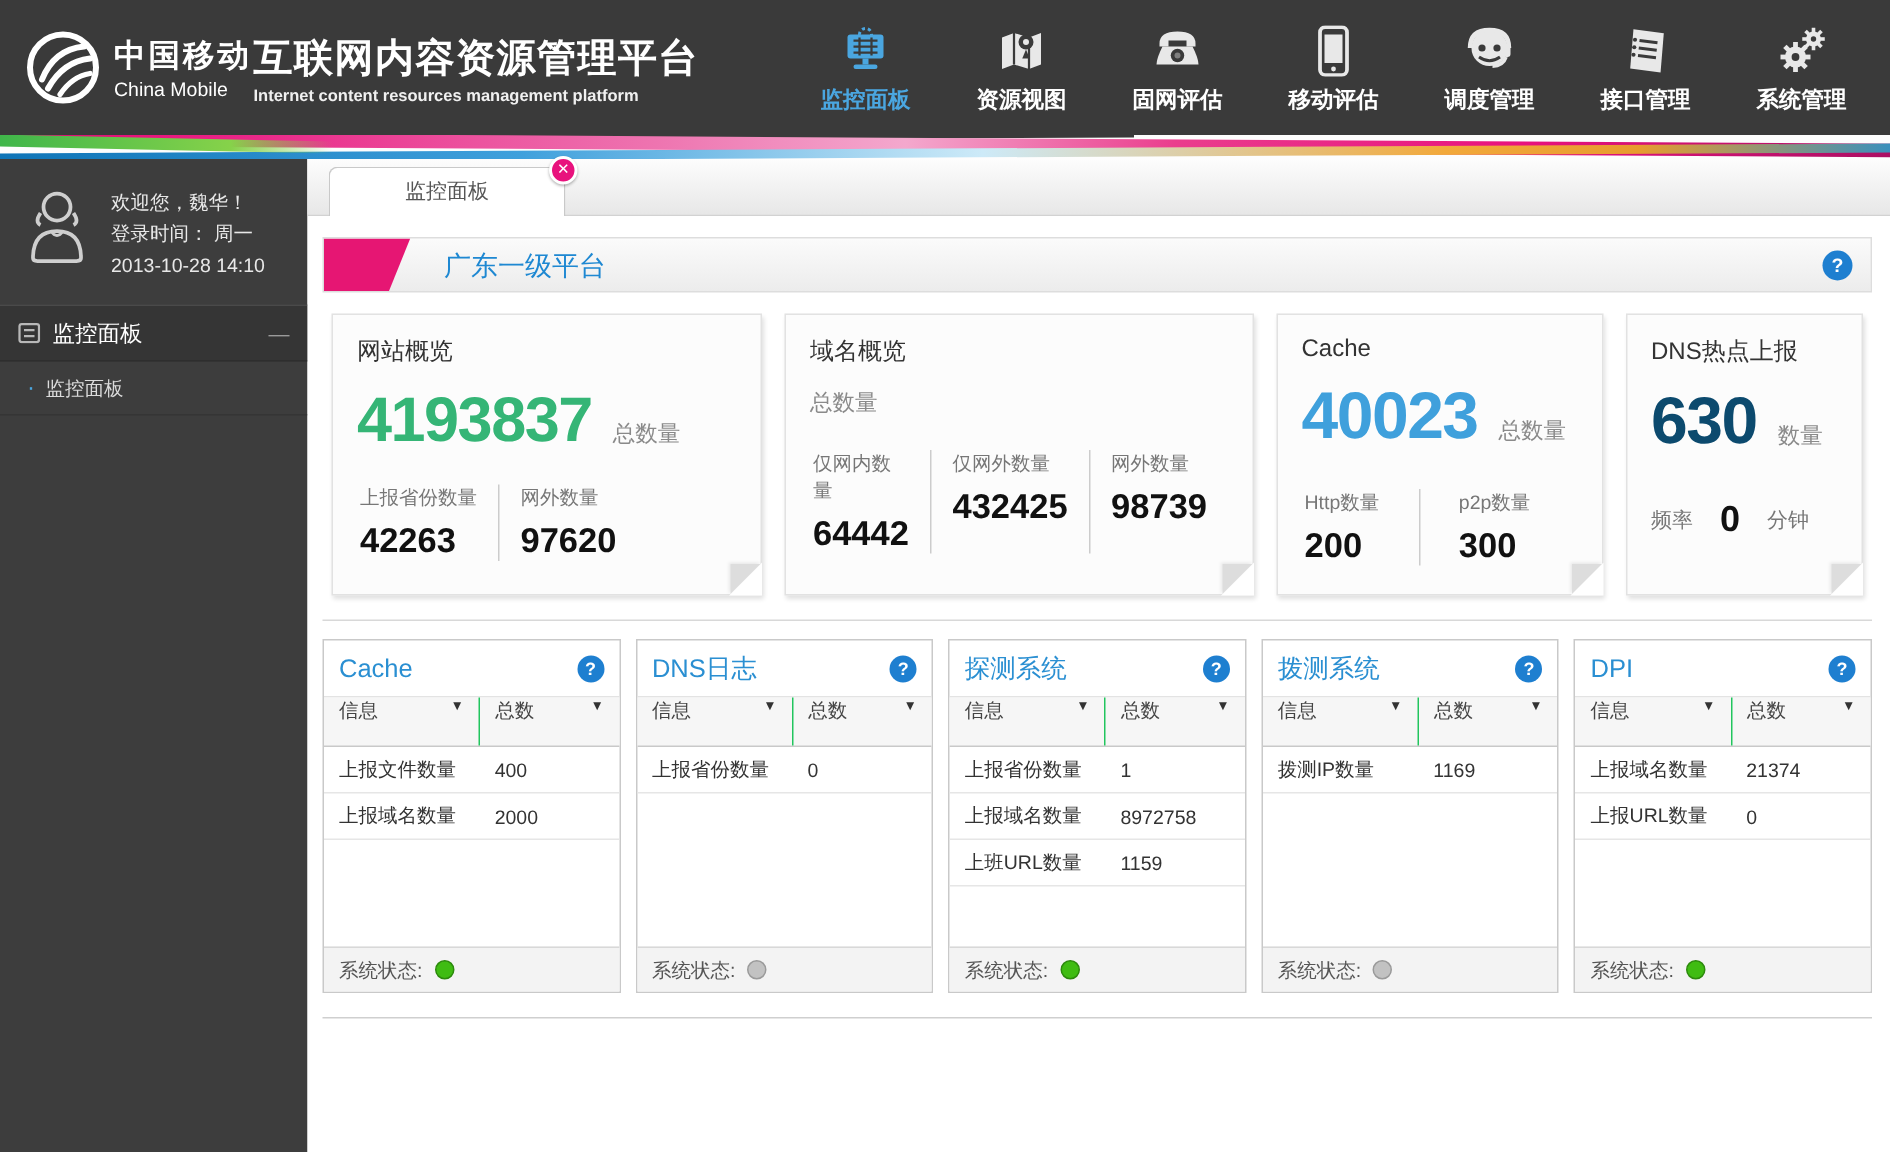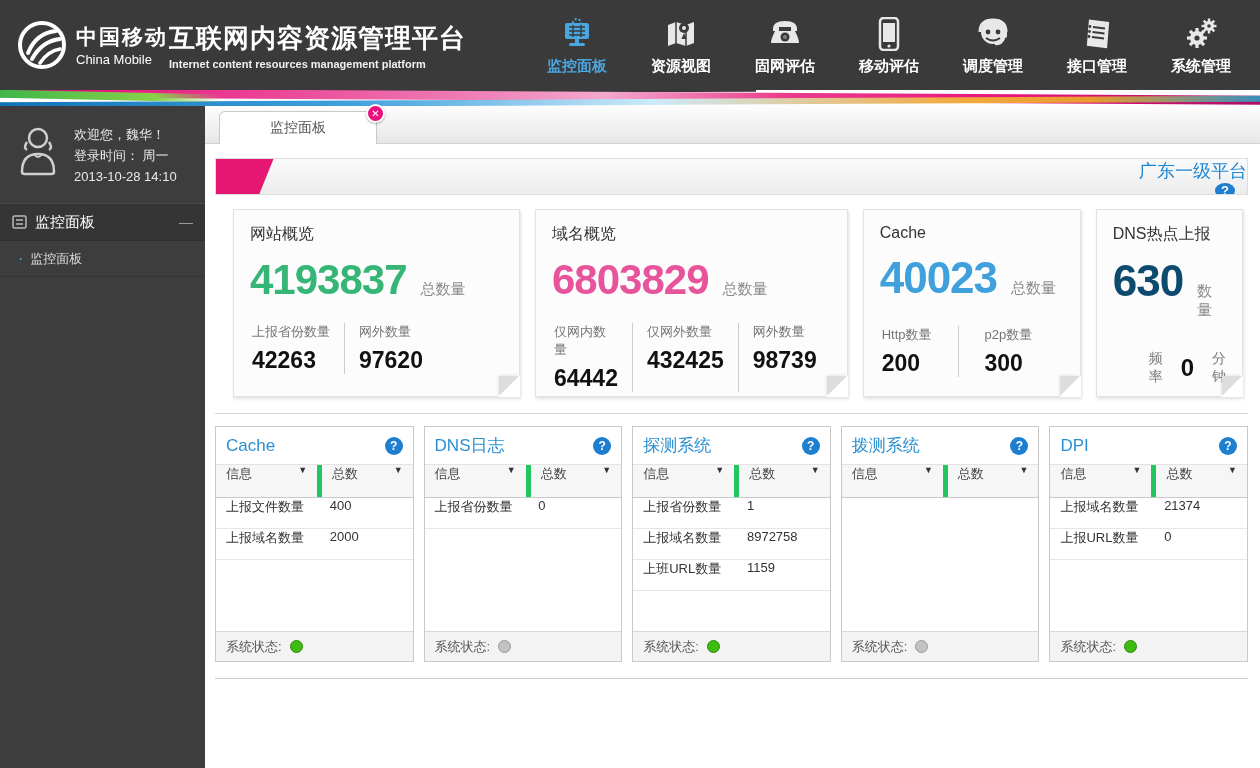--- a/index.html
+++ b/index.html
@@ -52,61 +52,61 @@
   .main { flex:1; background:#fff; display:flex; flex-direction:column; min-width:0; }
   .tabstrip { height:38px; background:linear-gradient(#fdfdfd,#e7e7e7); border-bottom:1px solid #d2d2d2; display:flex; align-items:flex-end; padding-left:14px; flex:none; }
   .tab { position:relative; width:158px; height:33px; background:#fff; border:1px solid #c9c9c9; border-bottom:none; border-radius:6px 6px 0 0; margin-bottom:-1px; display:flex; align-items:center; justify-content:center; cursor:pointer; }
   .tab-label { font-size:14px; color:#555; }
   .tab-close { position:absolute; top:-8px; right:-9px; width:19px; height:19px; border-radius:50%; background:#e8127d; border:2px solid #fff; color:#fff; font-size:10px; font-weight:bold; display:flex; align-items:center; justify-content:center; cursor:pointer; box-shadow:0 1px 2px rgba(0,0,0,.3); }
 
   .content { flex:1; padding:14px 12px 0 10px; overflow:hidden; }
   .content-inner { border-bottom:1px solid #cfcfcf; padding-bottom:8px; }
 
   
-  .section-bar { height:37px; background:linear-gradient(#fbfbfb,#ececec); border:1px solid #ddd; display:flex; align-items:flex-end; position:relative; overflow:hidden;flex-direction:column; }
+  .section-bar { height:37px; background:linear-gradient(#fbfbfb,#ececec); border:1px solid #ddd; display:flex; align-items:center; position:relative; overflow:hidden; }
   .section-skew { position:absolute; left:-12px; top:0; width:62px; height:37px; background:#e61673; transform:skewX(-22deg); }
   .section-title { margin-left:80px; color:#1e88d2; font-size:18px; }
   .help-icon { width:20px; height:20px; border-radius:50%; background:#1e7fd0; color:#fff; font-size:13px; font-weight:bold; display:flex; align-items:center; justify-content:center; cursor:pointer; }
   .section-bar .help-icon { margin-left:auto; margin-right:12px; }
 
   
   .cards-row { display:flex; gap:15px; padding:14px 6px 16px 6px; border-bottom:1px solid #d8d8d8; }
   .card { position:relative; background:#fcfcfc; border:1px solid #e2e2e2; box-shadow:1px 2px 3px rgba(0,0,0,.12); height:188px; padding:14px 16px; }
-  .card.c1 { flex:0 0 287px;margin-left:12px; } .card.c2 { flex:0 0 289px; } .card.c3 { flex:0 0 218px; } .card.c4 { flex:1; }
+  .card.c1 { flex:0 0 287px; } .card.c2 { flex:0 0 289px; } .card.c3 { flex:0 0 218px; } .card.c4 { flex:1; }
   .card-curl-cut { position:absolute; right:-1px; bottom:-1px; width:0; height:0; border-bottom:22px solid #fff; border-left:22px solid transparent; }
   .card-curl-fold { position:absolute; right:-1px; bottom:-1px; width:0; height:0; border-top:21px solid #ddd; border-right:21px solid transparent; filter:drop-shadow(-1px -1px 1px rgba(0,0,0,.08)); }
   .card-title { font-size:16px; color:#333; }
   .big-row { display:flex; align-items:baseline; margin-top:14px; gap:14px; }
   .big-num { font-size:42px; font-weight:bold; letter-spacing:-1px; line-height:1; }
   .card.c3 .big-num, .card.c4 .big-num { font-size:44px; }
   .big-label { color:#8a8a8a; font-size:15px; }
   .stats-row { display:flex; margin-top:22px; }
   .stat { padding:0 14px; border-left:1px solid #ccc; }
   .stat:first-child { padding-left:2px; border-left:none; }
   .stat-label { color:#777; font-size:13px; }
   .stat-value { color:#111; font-size:23px; font-weight:bold; margin-top:6px; }
   .card.c3 .stats-row { margin-top:26px; }
   .card.c3 .stat { padding:0 26px; }
   .card.c3 .stat:first-child { padding-left:2px; }
-  .inline-stat { display:flex; align-items:center; gap:18px; margin-top:30px;margin-left:36px; }
+  .inline-stat { display:flex; align-items:center; gap:18px; margin-top:30px; }
   .inline-stat .il { color:#777; font-size:14px; }
   .inline-stat .iv { color:#111; font-size:24px; font-weight:bold; }
 
   
   .panels-row { display:flex; gap:10px; padding:12px 0 8px 0; }
   .panel { flex:1; border:1px solid #c9c9c9; background:#fff; height:236px; display:flex; flex-direction:column; }
   .panel-header { height:38px; display:flex; align-items:center; padding:0 10px; border-bottom:1px solid #e3e3e3; flex:none; }
   .panel-title { color:#2a8fd2; font-size:17px; }
   .panel-header .help-icon { margin-left:auto; width:18px; height:18px; font-size:12px; }
   .panel-cols { height:33px; display:flex; background:#f6f6f6; border-bottom:1px solid #c9c9c9; flex:none; }
   .pcol { flex:1.15; display:flex; justify-content:space-between; padding:0 10px; font-size:13px; color:#444; cursor:pointer; }
-  .pcol + .pcol { border-left:5px solid #22c55e; flex:1; }
+  .pcol + .pcol { border-left:1px solid #22c55e; flex:1; }
   .pcol .arrow { font-size:9px; color:#333; }
   .panel-rows { flex:1; overflow:hidden; }
-  .prow { height:31px; display:flex; align-items:flex-start; border-bottom:1px solid #e6e6e6; font-size:13px; }
+  .prow { height:31px; display:flex; align-items:center; border-bottom:1px solid #e6e6e6; font-size:13px; }
   .prow .rlabel { flex:1.15; padding:0 10px; color:#333; }
   .prow .rvalue { flex:1; padding:0 10px; color:#333; }
   .panel-footer { height:30px; background:#f3f3f3; border-top:1px solid #d8d8d8; display:flex; align-items:center; padding:0 10px; gap:8px; flex:none; }
   .panel-footer .flabel { font-size:13px; color:#555; }
   .status-dot { width:13px; height:13px; border-radius:50%; }
   .status-dot.status-green { background:#3fbc12; border:1px solid #2c8a0c; }
   .status-dot.status-gray { background:#c2c2c2; border:1px solid #9a9a9a; }
 </style>
 </head>
 <body>
@@ -309,21 +309,20 @@
                   <div class="stat-value">97620</div>
                 </div>
               </div>
               <div class="card-curl-fold"></div>
               <div class="card-curl-cut"></div>
             </div>
 
             <div class="card c2">
               <div class="card-title">域名概览</div>
               <div class="big-row">
-                <span class="big-num" style="color: rgb(232, 84, 155);">6803829</span>
                 <span class="big-label">总数量</span>
               </div>
               <div class="stats-row">
                 <div class="stat">
                   <div class="stat-label">仅网内数量</div>
                   <div class="stat-value">64442</div>
                 </div>
                 <div class="stat">
                   <div class="stat-label">仅网外数量</div>
                   <div class="stat-value">432425</div>
@@ -477,20 +476,24 @@
                 <div class="pcol">
                     <span>信息</span>
                     <span class="arrow">▼</span>
                   </div>
                 <div class="pcol">
                     <span>总数</span>
                     <span class="arrow">▼</span>
                   </div>
               </div>
               <div class="panel-rows">
+                <div class="prow">
+                    <span class="rlabel">拨测IP数量</span>
+                    <span class="rvalue">1169</span>
+                  </div>
               </div>
               <div class="panel-footer">
                 <span class="flabel">系统状态:</span>
                 <span class="status-dot status-gray"></span>
               </div>
             </div>
 
             <div class="panel">
               <div class="panel-header">
                 <span class="panel-title">DPI</span>

